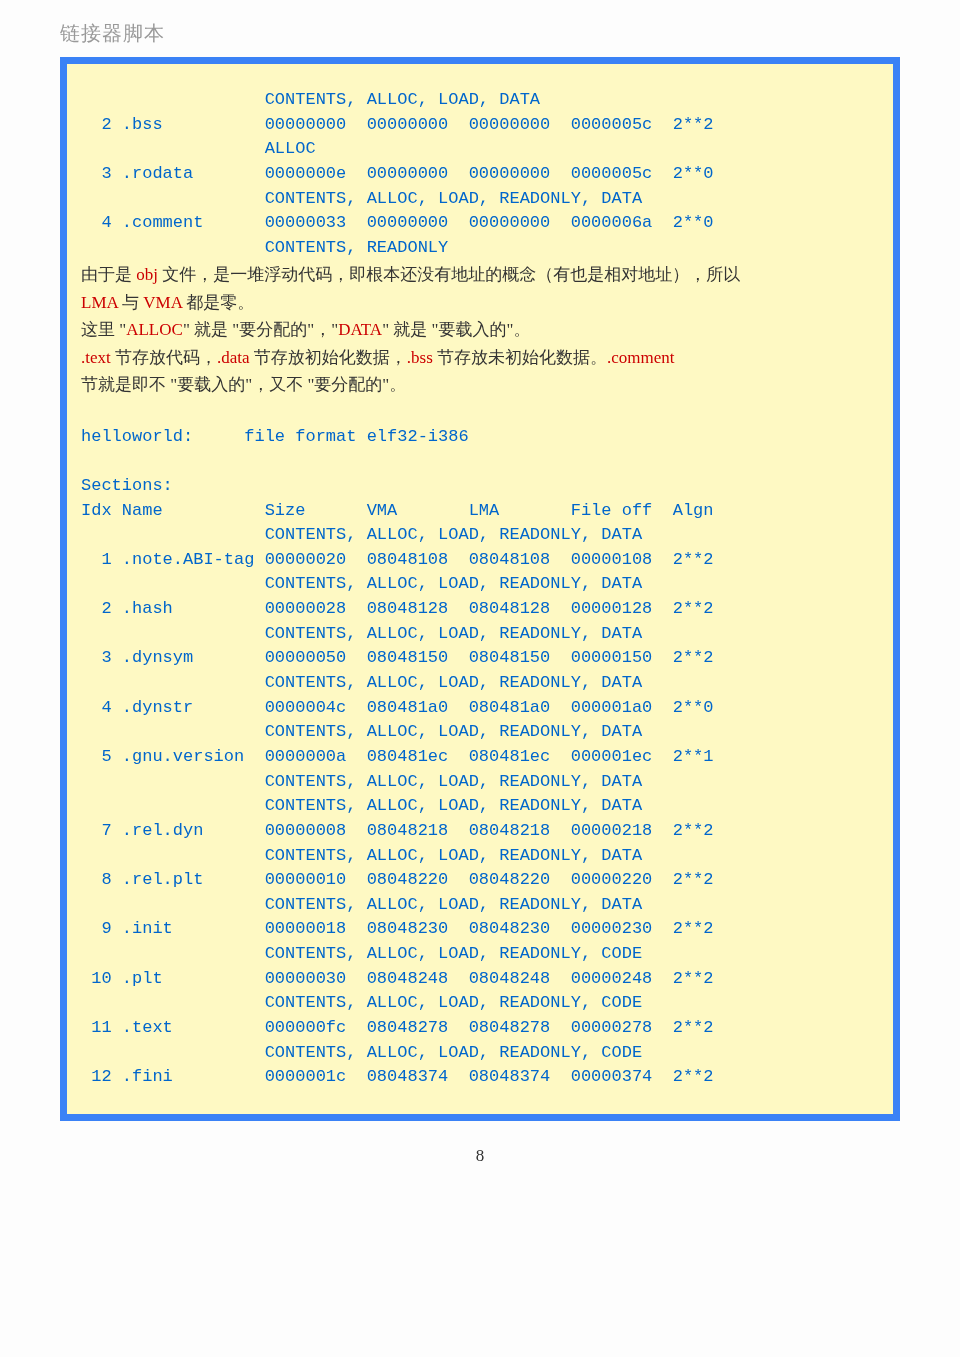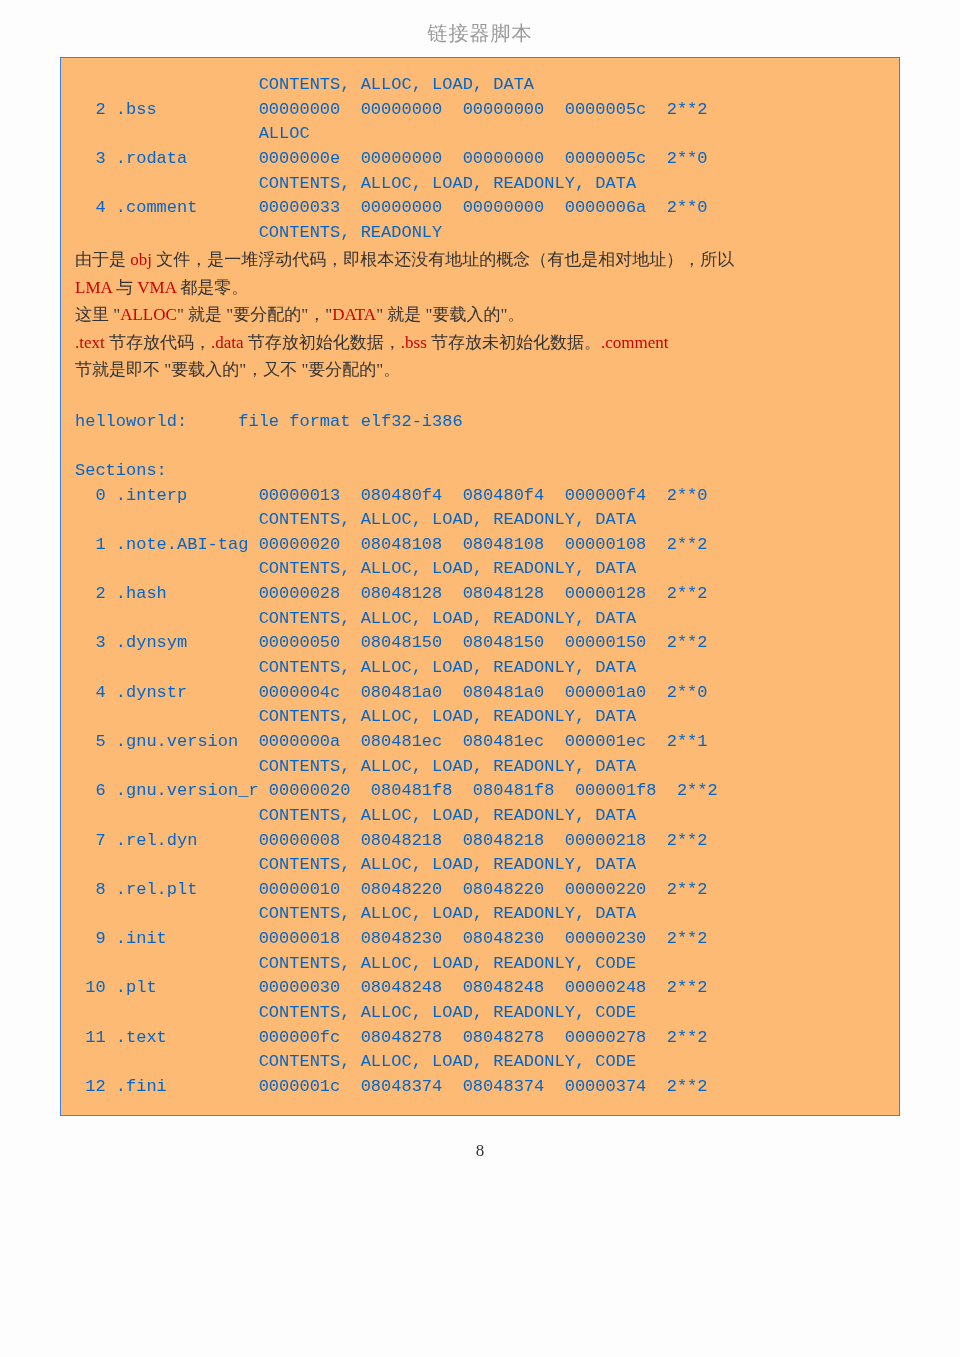--- a/index.html
+++ b/index.html
@@ -8,30 +8,29 @@
   font-family: "SimSun", "Times New Roman", serif;
   background: #fdfdfd;
   width: 960px;
 }
 .page {
   width: 960px;
   padding: 20px 60px 40px 60px;
   box-sizing: border-box;
 }
 .header-title {
-  text-align: center;
   color: #999;
   font-size: 20px;
   margin-bottom: 10px;
   letter-spacing: 1px;
 }
 .content-box {
-  border: 1px solid #3b82f6;
-  padding: 15px 14px;
-  background: #fdba74;
+  border: 7px solid #3b82f6;
+  padding: 24px 14px;
+  background: #fef9c3;
 }
 .code-line {
   font-family: "Courier New", monospace;
   font-size: 17px;
   white-space: pre;
   color: #0066cc;
   line-height: 1.45;
 }
 .prose {
   font-family: "SimSun", serif;
@@ -63,33 +62,32 @@
       <div class="code-line">                  CONTENTS, READONLY</div>
       <div class="prose"><span>由于是 </span><span class="red">obj</span><span> 文件，是一堆浮动代码，即根本还没有地址的概念（有也是相对地址），所以</span></div>
       <div class="prose"><span class="red">LMA</span><span> 与 </span><span class="red">VMA</span><span> 都是零。</span></div>
       <div class="prose"><span>这里 "</span><span class="red">ALLOC</span><span>" 就是 "要分配的"，"</span><span class="red">DATA</span><span>"  就是 "要载入的"。</span></div>
       <div class="prose"><span class="red">.text</span><span> 节存放代码，</span><span class="red">.data</span><span> 节存放初始化数据，</span><span class="red">.bss</span><span> 节存放未初始化数据。</span><span class="red">.comment</span></div>
       <div class="prose"><span>节就是即不 "要载入的"，又不 "要分配的"。</span></div>
       <div class="code-line"> </div>
       <div class="code-line">helloworld:     file format elf32-i386</div>
       <div class="code-line"> </div>
       <div class="code-line">Sections:</div>
-      <div class="code-line">  0 .interp       00000013  080480f4  080480f4  000000f4  2**0</div>
+      <div class="code-line">Idx Name          Size      VMA       LMA       File off  Algn</div>
       <div class="code-line">                  CONTENTS, ALLOC, LOAD, READONLY, DATA</div>
       <div class="code-line">  1 .note.ABI-tag 00000020  08048108  08048108  00000108  2**2</div>
       <div class="code-line">                  CONTENTS, ALLOC, LOAD, READONLY, DATA</div>
       <div class="code-line">  2 .hash         00000028  08048128  08048128  00000128  2**2</div>
       <div class="code-line">                  CONTENTS, ALLOC, LOAD, READONLY, DATA</div>
       <div class="code-line">  3 .dynsym       00000050  08048150  08048150  00000150  2**2</div>
       <div class="code-line">                  CONTENTS, ALLOC, LOAD, READONLY, DATA</div>
       <div class="code-line">  4 .dynstr       0000004c  080481a0  080481a0  000001a0  2**0</div>
       <div class="code-line">                  CONTENTS, ALLOC, LOAD, READONLY, DATA</div>
       <div class="code-line">  5 .gnu.version  0000000a  080481ec  080481ec  000001ec  2**1</div>
       <div class="code-line">                  CONTENTS, ALLOC, LOAD, READONLY, DATA</div>
-      <div class="code-line">  6 .gnu.version_r 00000020  080481f8  080481f8  000001f8  2**2</div>
       <div class="code-line">                  CONTENTS, ALLOC, LOAD, READONLY, DATA</div>
       <div class="code-line">  7 .rel.dyn      00000008  08048218  08048218  00000218  2**2</div>
       <div class="code-line">                  CONTENTS, ALLOC, LOAD, READONLY, DATA</div>
       <div class="code-line">  8 .rel.plt      00000010  08048220  08048220  00000220  2**2</div>
       <div class="code-line">                  CONTENTS, ALLOC, LOAD, READONLY, DATA</div>
       <div class="code-line">  9 .init         00000018  08048230  08048230  00000230  2**2</div>
       <div class="code-line">                  CONTENTS, ALLOC, LOAD, READONLY, CODE</div>
       <div class="code-line"> 10 .plt          00000030  08048248  08048248  00000248  2**2</div>
       <div class="code-line">                  CONTENTS, ALLOC, LOAD, READONLY, CODE</div>
       <div class="code-line"> 11 .text         000000fc  08048278  08048278  00000278  2**2</div>

